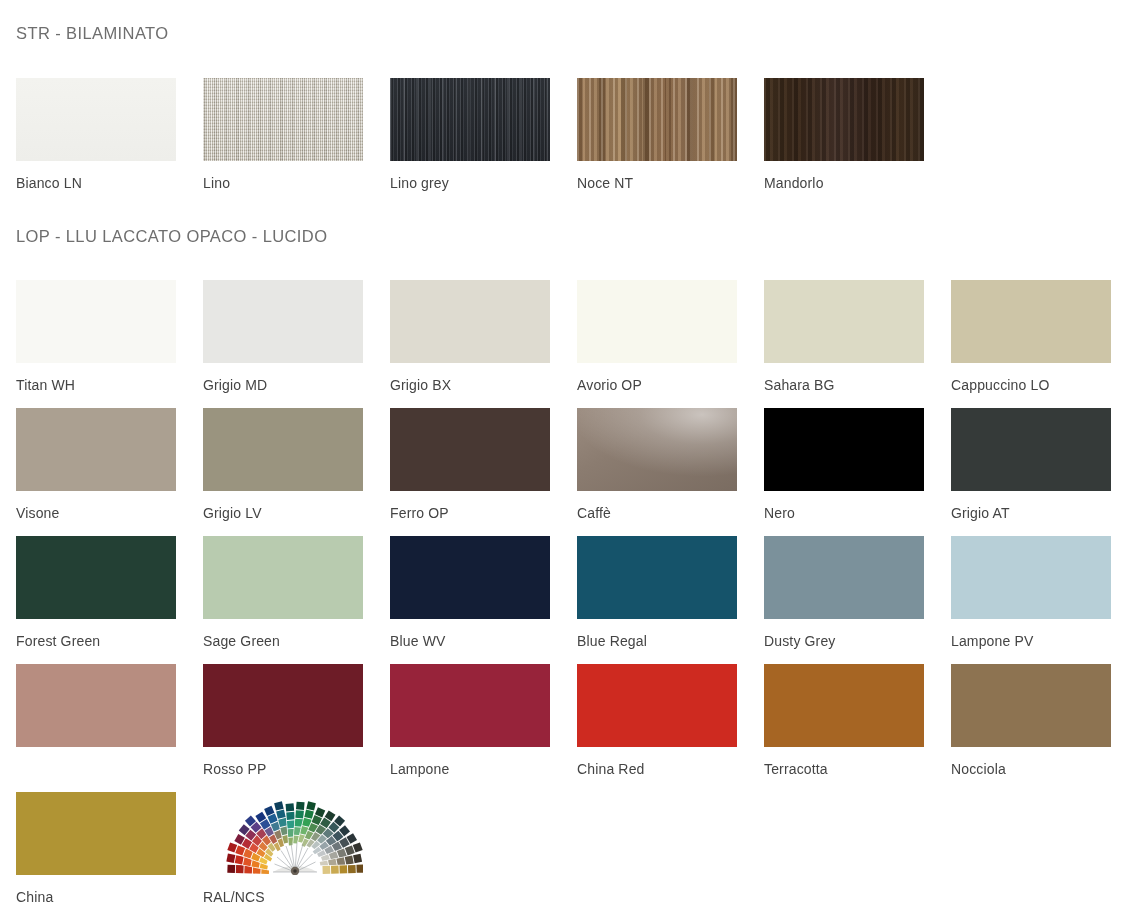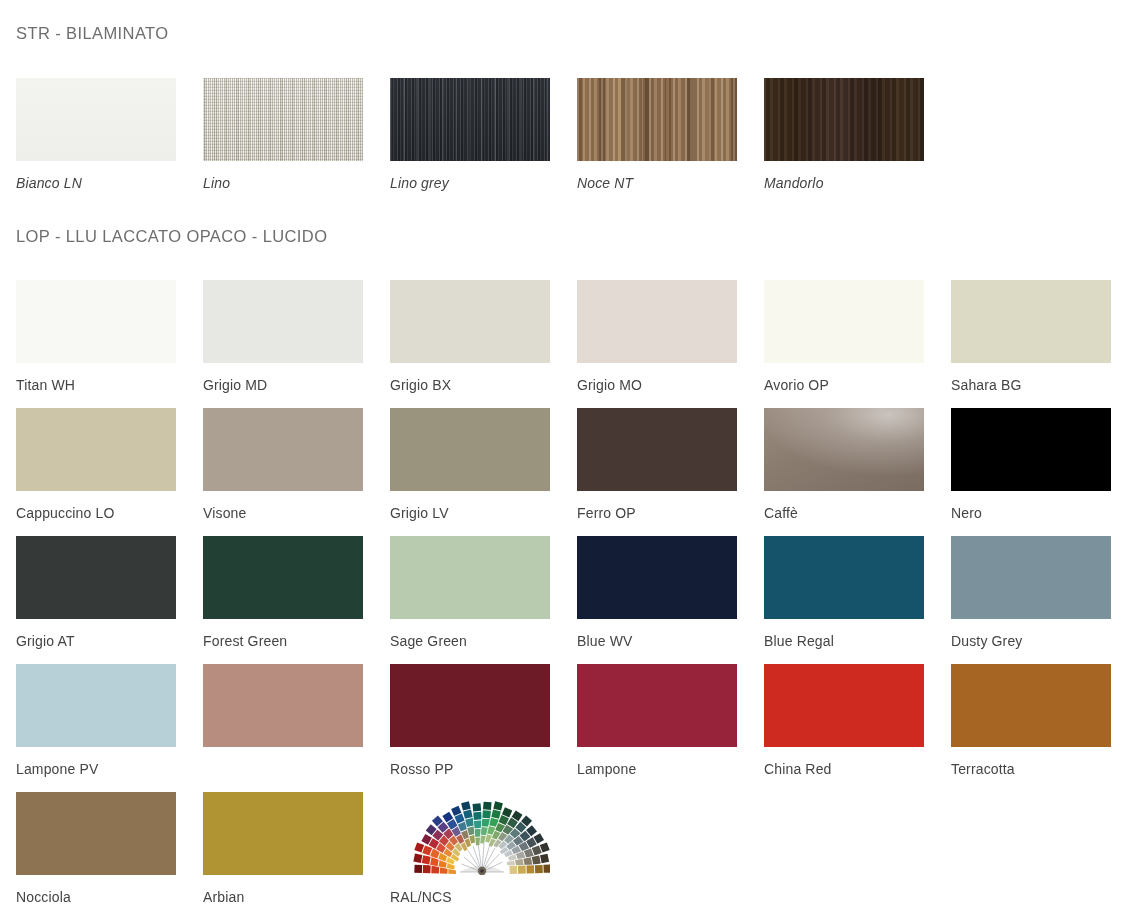--- a/index.html
+++ b/index.html
@@ -63,21 +63,21 @@
     font-size: 14px;
     line-height: 1;
     color: #444444;
     padding-top: 15px;
     letter-spacing: 0.15px;
     white-space: nowrap;
   }
 
   
   #str-grid { margin-top: 36px; }
-  #str-grid .swatch-cell { height: 112px; font-style: italic; }
+  #str-grid .swatch-cell { height: 112px; }
 
   
   #section-lop { margin-top: 38px; }
   #lop-grid { margin-top: 36px; }
   #lop-grid .swatch-cell { height: 128px; }
 
   
   .tex-bianco-ln {
     background-color: #f1f1ed;
     background-image:
@@ -214,24 +214,20 @@
       </div>
       <div class="swatch-cell">
         <span class="swatch-chip" style="background-color: rgb(231, 231, 228);"></span>
         <span class="swatch-label">Grigio MD</span>
       </div>
       <div class="swatch-cell">
         <span class="swatch-chip" style="background-color: rgb(222, 219, 208);"></span>
         <span class="swatch-label">Grigio BX</span>
       </div>
       <div class="swatch-cell">
-        <span class="swatch-chip" style="background-color: rgb(227, 219, 211);"></span>
-        <span class="swatch-label">Grigio MO</span>
-      </div>
-      <div class="swatch-cell">
         <span class="swatch-chip" style="background-color: rgb(248, 248, 238);"></span>
         <span class="swatch-label">Avorio OP</span>
       </div>
       <div class="swatch-cell">
         <span class="swatch-chip" style="background-color: rgb(220, 218, 197);"></span>
         <span class="swatch-label">Sahara BG</span>
       </div>
 
       <div class="swatch-cell">
         <span class="swatch-chip" style="background-color: rgb(205, 197, 167);"></span>
@@ -306,21 +302,21 @@
         <span class="swatch-chip" style="background-color: rgb(166, 101, 35);"></span>
         <span class="swatch-label">Terracotta</span>
       </div>
 
       <div class="swatch-cell">
         <span class="swatch-chip" style="background-color: rgb(141, 115, 81);"></span>
         <span class="swatch-label">Nocciola</span>
       </div>
       <div class="swatch-cell">
         <span class="swatch-chip" style="background-color: rgb(176, 148, 52);"></span>
-        <span class="swatch-label">Arbian</span>
+        <span class="swatch-label">China</span>
       </div>
       <div class="swatch-cell">
         <div class="fan-wrap">
           <svg width="160" height="83" viewBox="0 0 160 83" xmlns="http://www.w3.org/2000/svg">
             <rect x="0" y="0" width="160" height="83" fill="#ffffff"></rect>
             <g id="fan-blades">
                 <g>
                   <polygon points="69.17803861306255,73.50017468885272 20.7075835026364,71.80754909878144 20.379528233632893,81.20182287276094 68.84998334405905,82.89444846283223" fill="#ffffff"></polygon>
                   <polygon points="66.15543648431351,74.0950497776586 58.560066198968386,73.8298136027196 58.28087022534838,81.82494021887236 65.8762405106935,82.09017639381136" fill="#e9902a"></polygon>
                   <polygon points="57.660614454651196,73.79840405568734 50.06524416930607,73.53316788074834 49.786048195686064,81.5282944969011 57.38141848103119,81.7935306718401" fill="#e2601f"></polygon>

